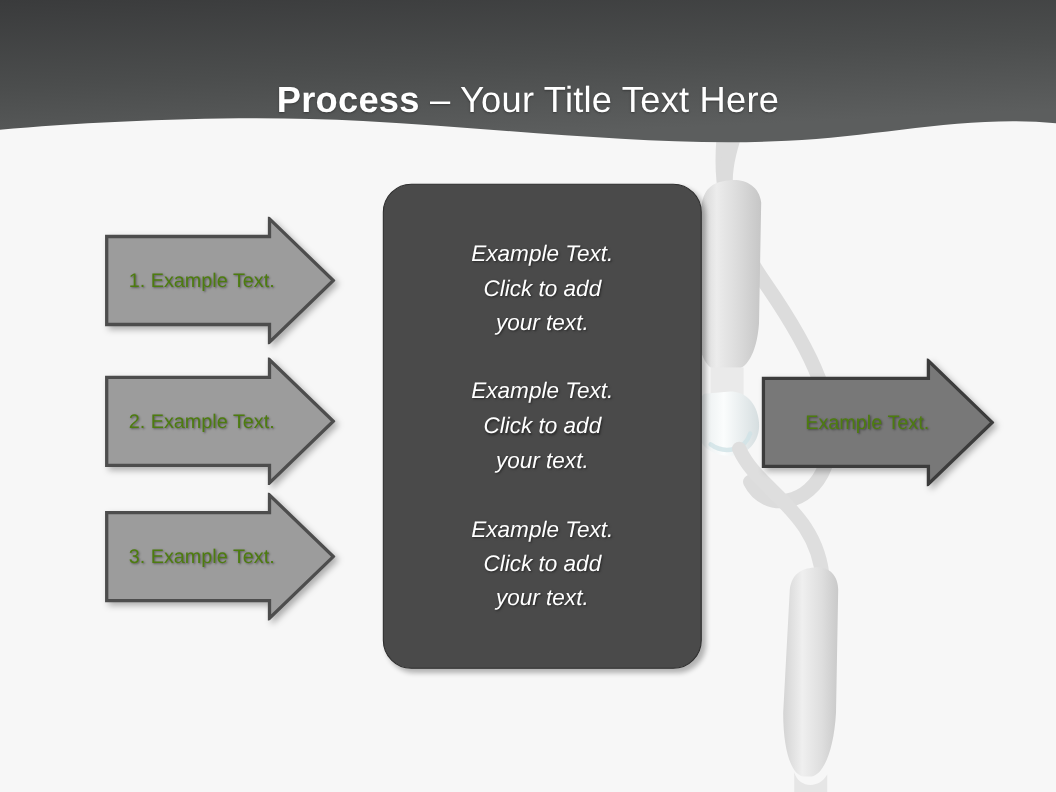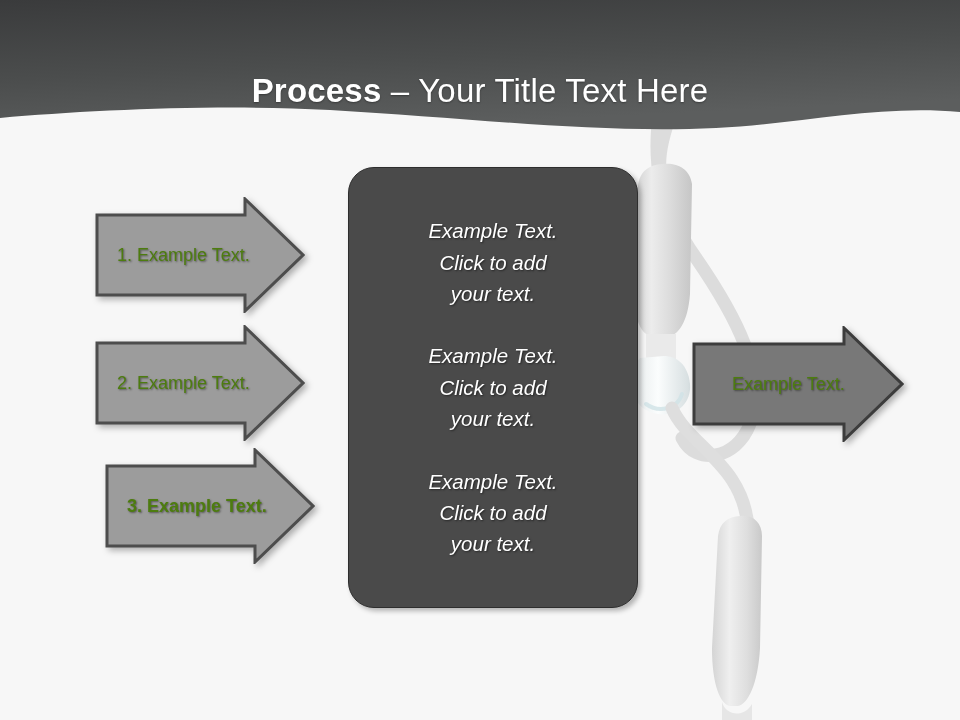--- a/index.html
+++ b/index.html
@@ -173,21 +173,21 @@
     <span class="arrow-label">1. Example Text.</span>
   </div>
 
   <div class="arrow left-arrow" style="left:95px; top:325px;align-items:center;">
     <svg width="210" height="116" viewBox="0 0 210 116">
       <path d="M 2 18 L 150 18 L 150 2 L 208 58 L 150 114 L 150 98 L 2 98 Z" fill="#9c9c9c" stroke="#4d4d4d" stroke-width="3" stroke-linejoin="miter"></path>
     </svg>
     <span class="arrow-label">2. Example Text.</span>
   </div>
 
-  <div class="arrow left-arrow" style="left:105px; top:448px;font-weight:bold;">
+  <div class="arrow left-arrow" style="left:95px; top:448px;">
     <svg width="210" height="116" viewBox="0 0 210 116">
       <path d="M 2 18 L 150 18 L 150 2 L 208 58 L 150 114 L 150 98 L 2 98 Z" fill="#9c9c9c" stroke="#4d4d4d" stroke-width="3" stroke-linejoin="miter"></path>
     </svg>
     <span class="arrow-label">3. Example Text.</span>
   </div>
 
   <div id="center-panel">
     <div class="panel-block">
       <div>Example Text.</div>
       <div>Click  to add</div>

